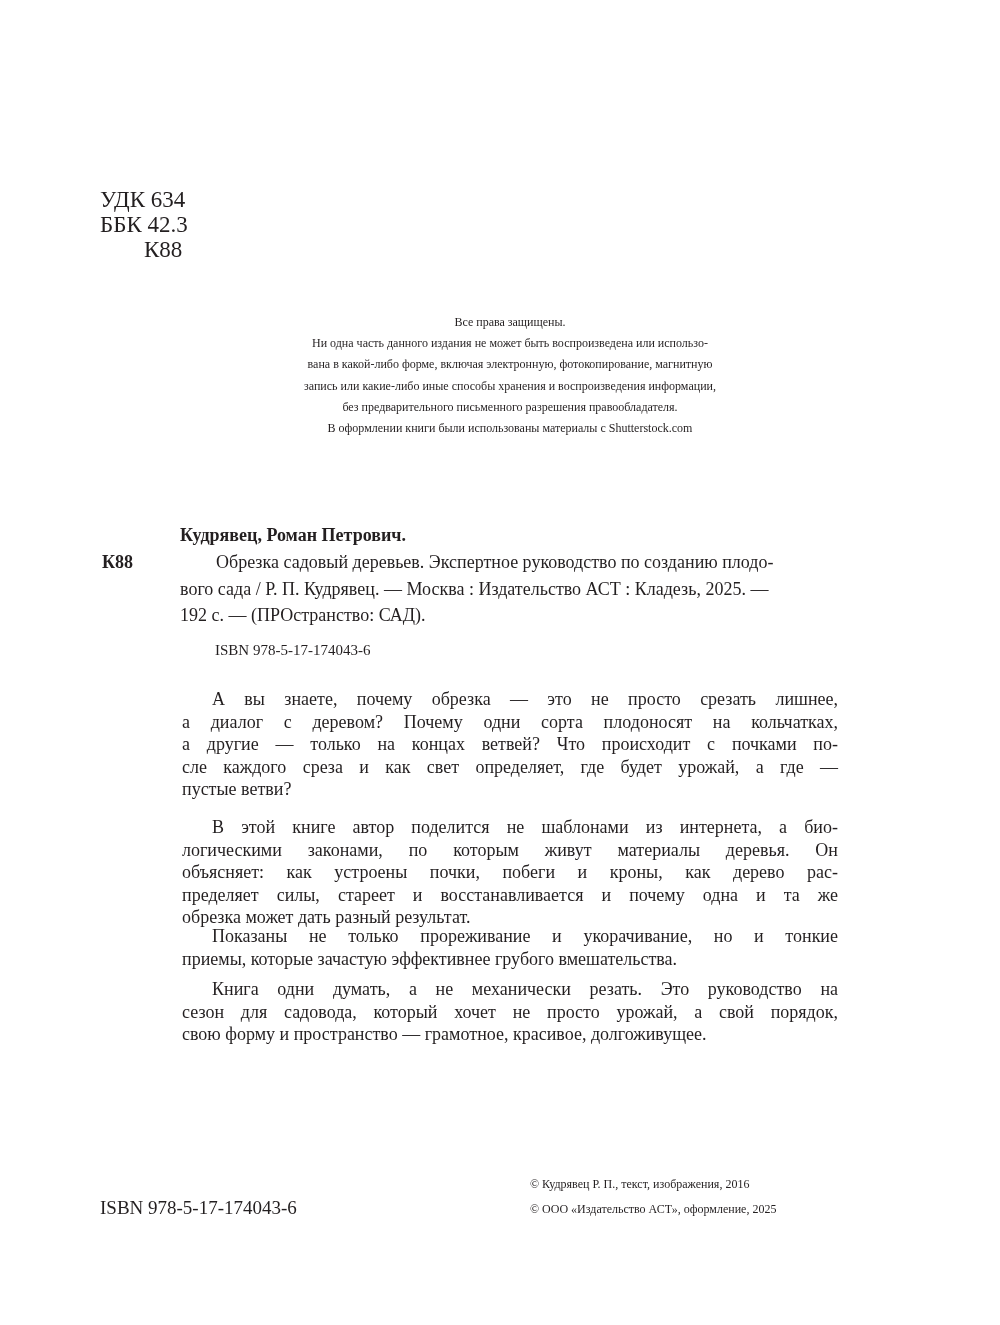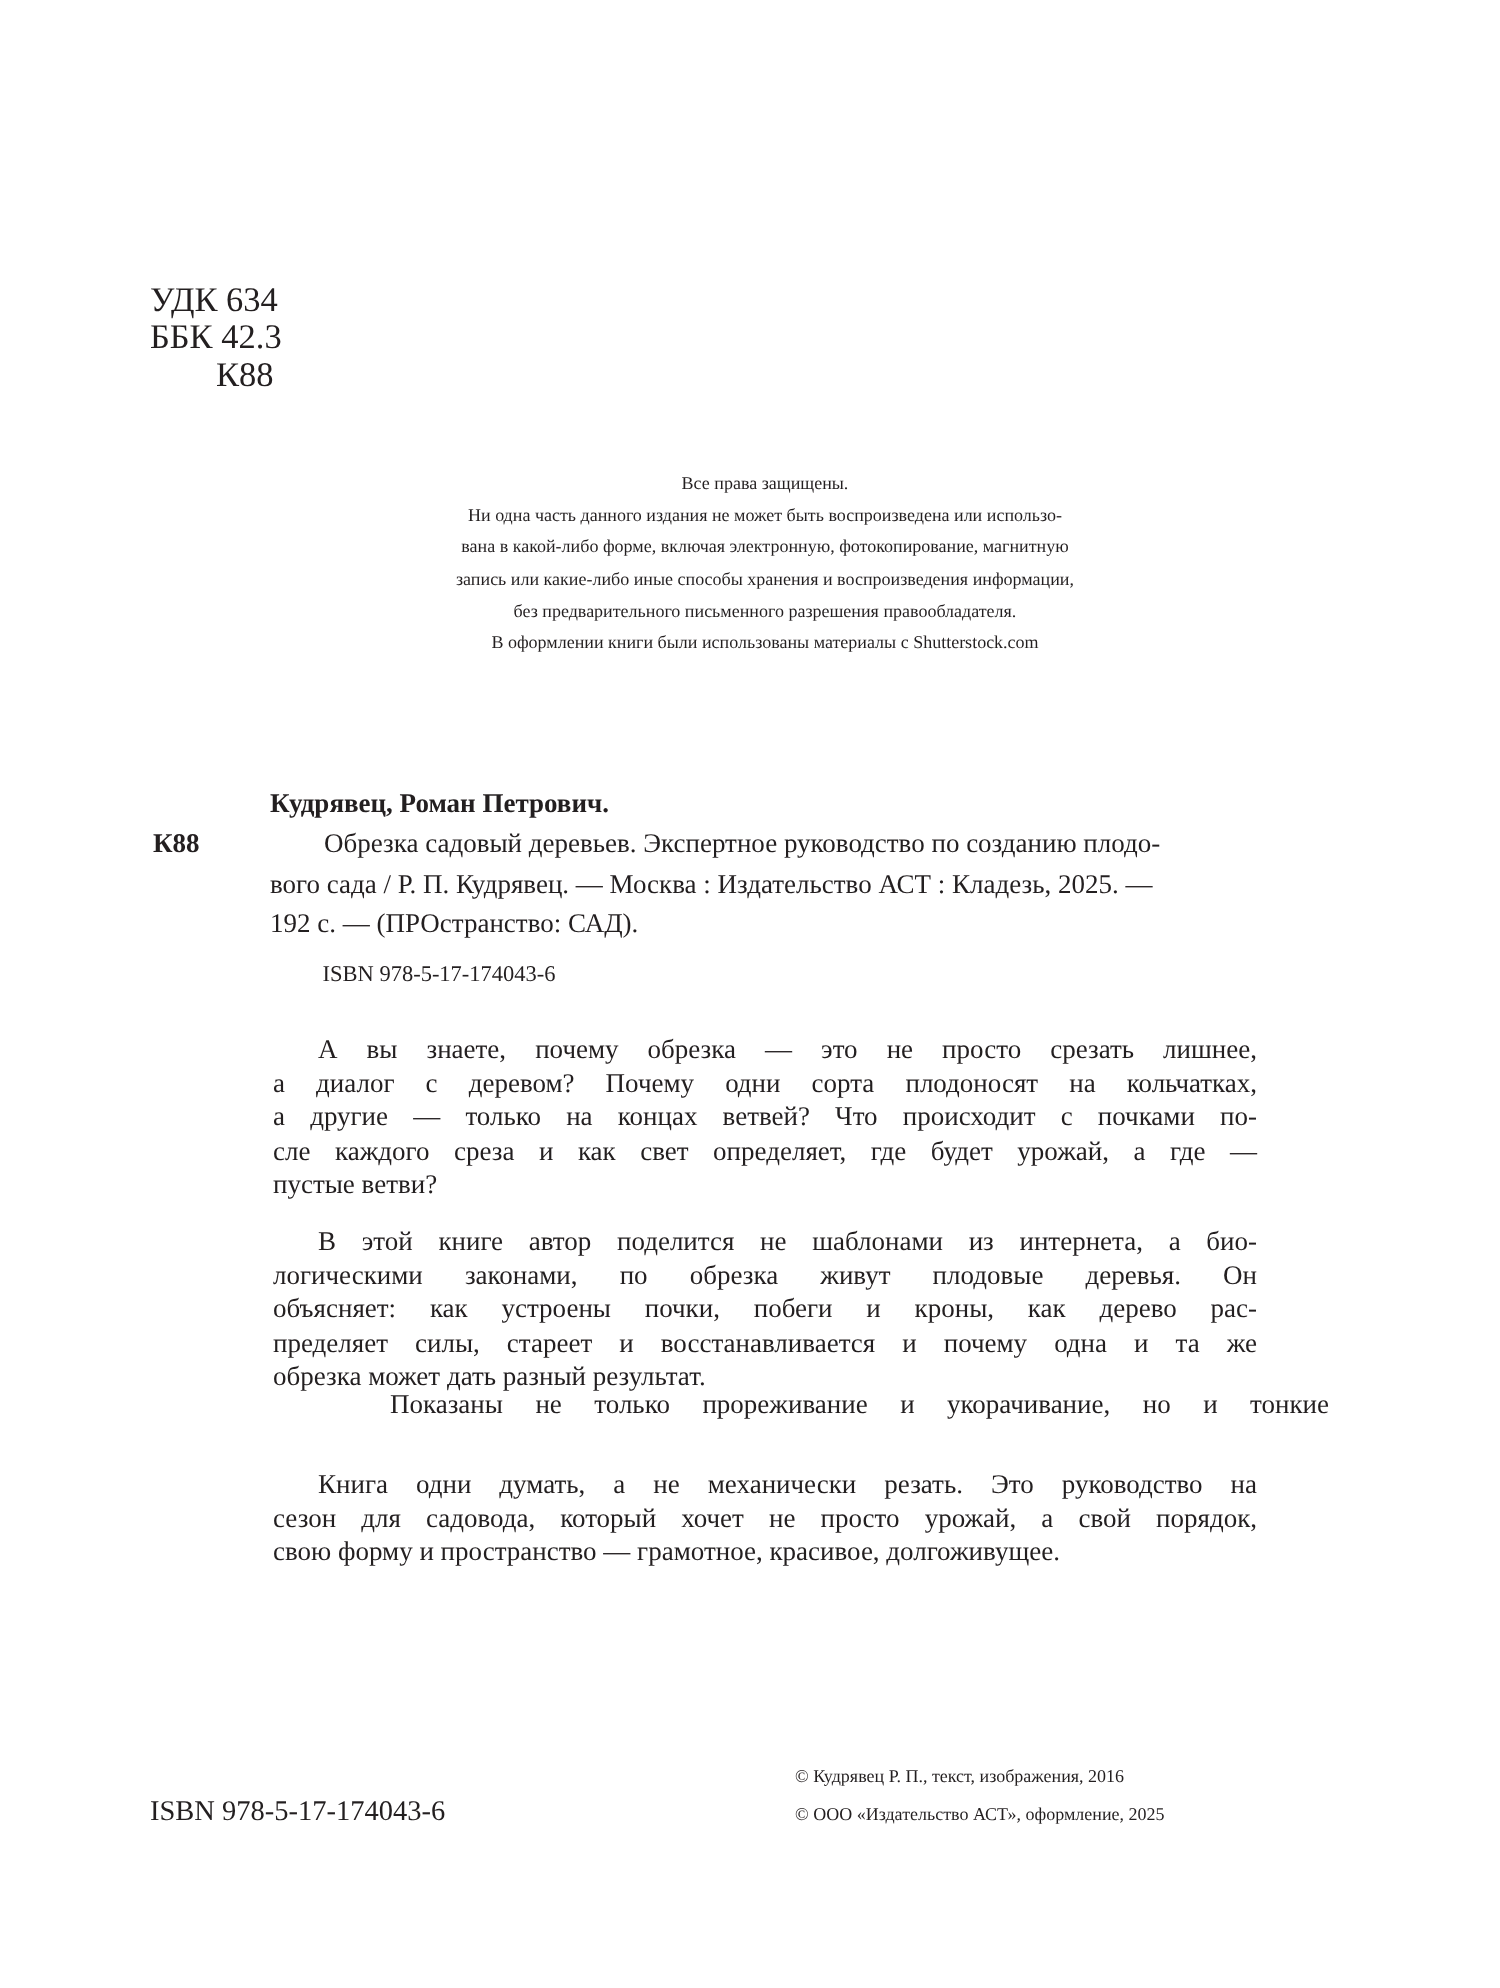--- a/index.html
+++ b/index.html
@@ -63,28 +63,29 @@
 <div class="abs annot" style="top:688px;">
   <span class="line indent just">А вы знаете, почему обрезка — это не просто срезать лишнее,</span>
   <span class="line just">а диалог с деревом? Почему одни сорта плодоносят на кольчатках,</span>
   <span class="line just">а другие — только на концах ветвей? Что происходит с почками по-</span>
   <span class="line just">сле каждого среза и как свет определяет, где будет урожай, а где —</span>
   <span class="line">пустые ветви?</span>
 </div>
 
 <div class="abs annot" style="top:816px;">
   <span class="line indent just">В этой книге автор поделится не шаблонами из интернета, а био-</span>
-  <span class="line just">логическими законами, по обрезка живут плодовые деревья. Он</span>
+  <span class="line just">логическими законами, по которым живут материалы деревья. Он</span>
   <span class="line just">объясняет: как устроены почки, побеги и кроны, как дерево рас-</span>
   <span class="line just">пределяет силы, стареет и восстанавливается и почему одна и та же</span>
   <span class="line">обрезка может дать разный результат.</span>
 </div>
 
-<div class="abs annot" style="top:925px;margin-left:48px;">
+<div class="abs annot" style="top:925px;">
   <span class="line indent just">Показаны не только прореживание и укорачивание, но и тонкие</span>
+  <span class="line">приемы, которые зачастую эффективнее грубого вмешательства.</span>
 </div>
 
 <div class="abs annot" style="top:978px;">
   <span class="line indent just">Книга одни думать, а не механически резать. Это руководство на</span>
   <span class="line just">сезон для садовода, который хочет не просто урожай, а свой порядок,</span>
   <span class="line">свою форму и пространство — грамотное, красивое, долгоживущее.</span>
 </div>
 
 <div class="abs footer-isbn">ISBN 978-5-17-174043-6</div>
 

